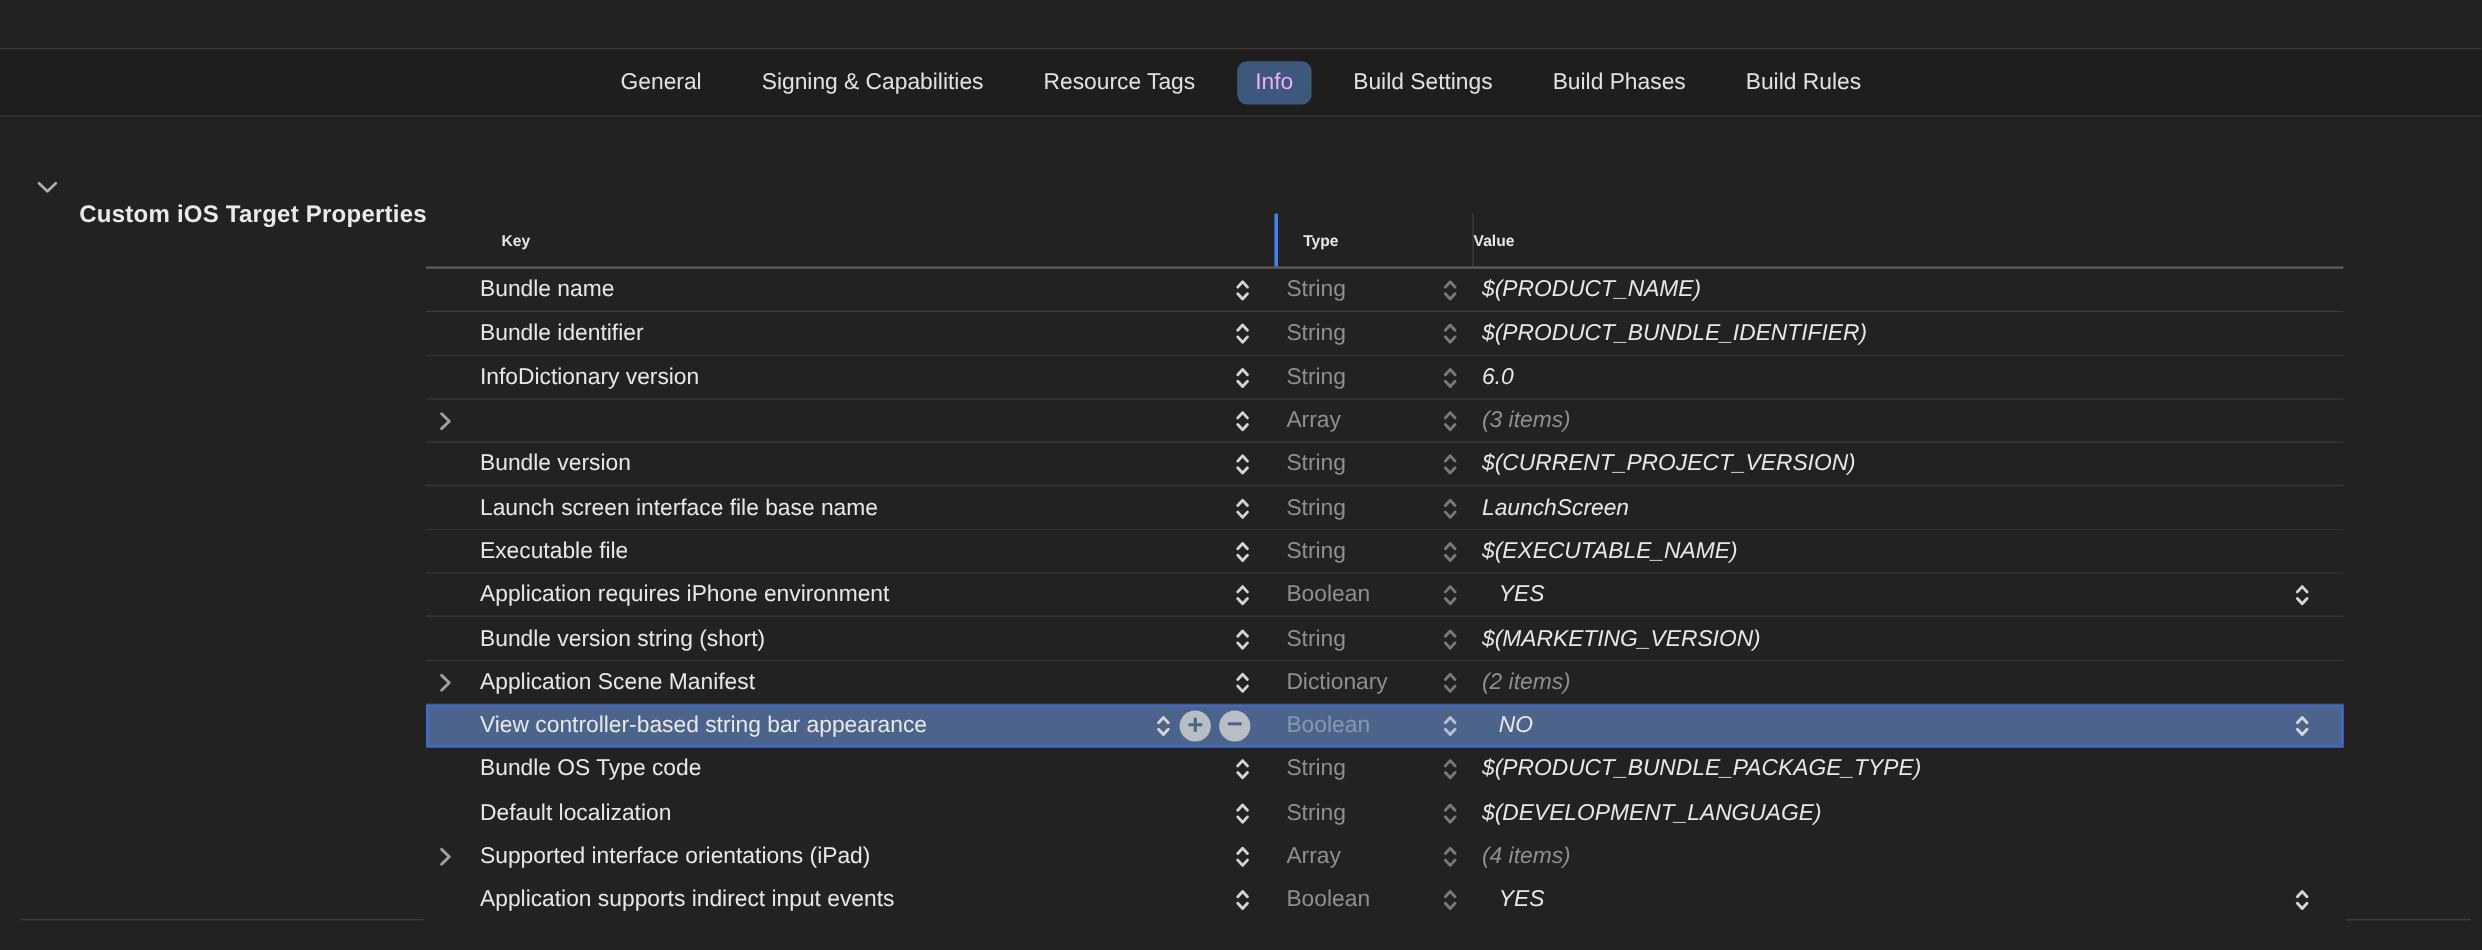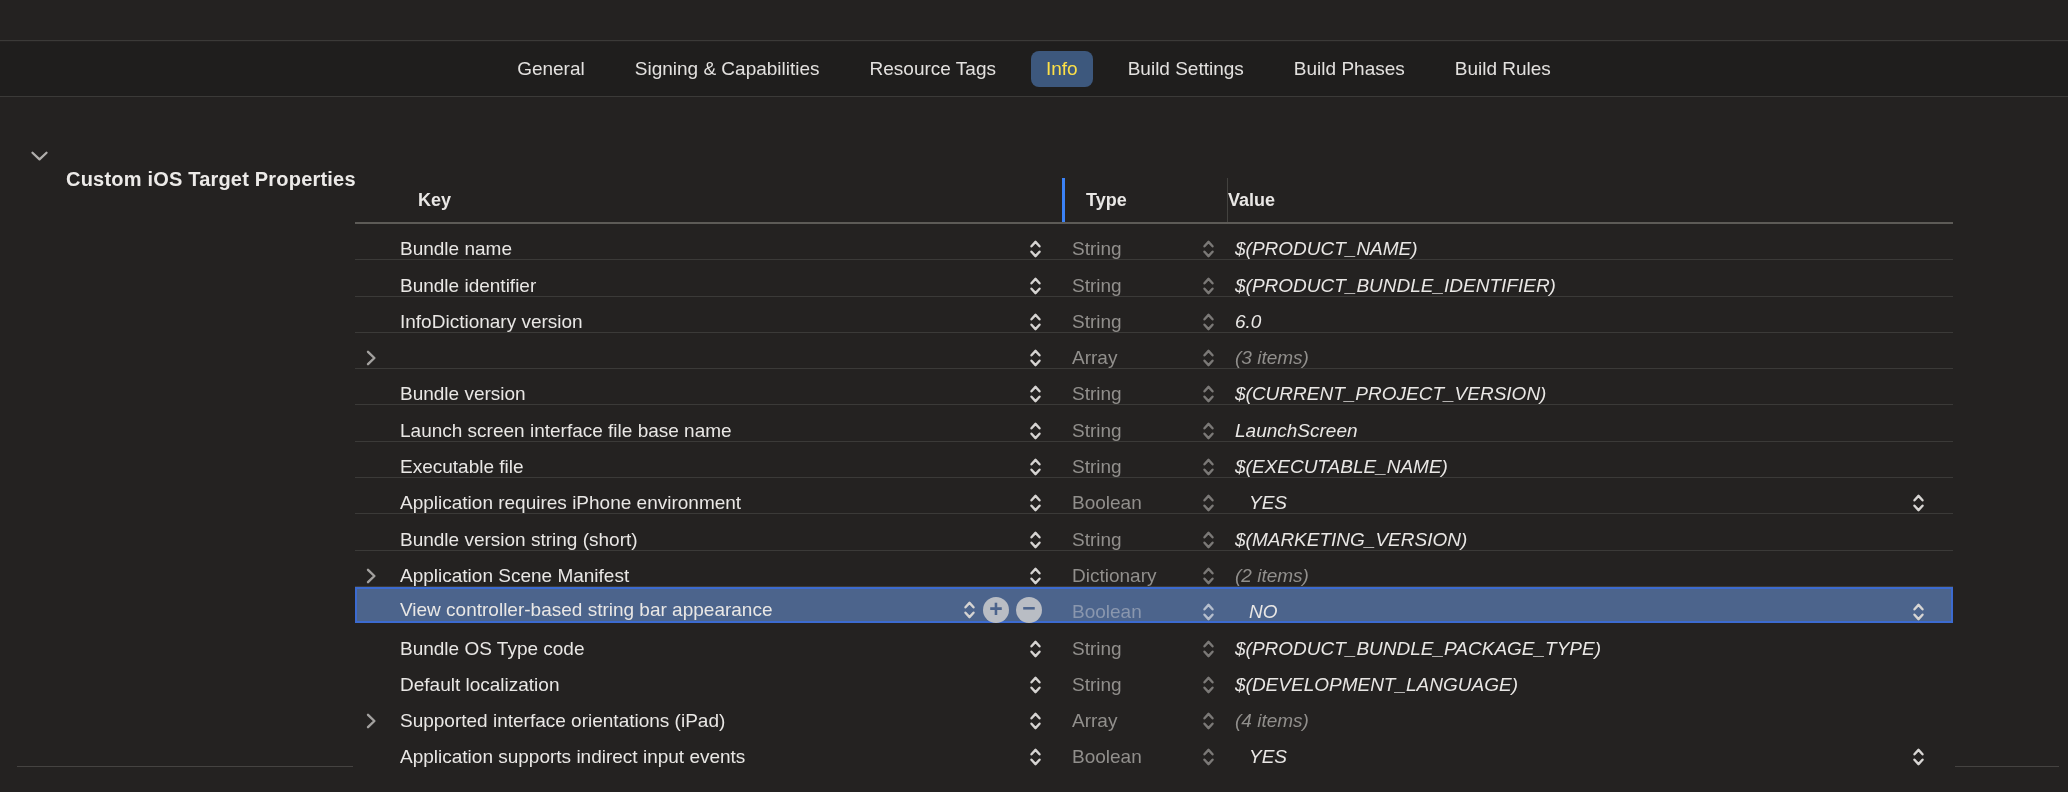--- a/index.html
+++ b/index.html
@@ -12,33 +12,33 @@
   .titlebar {
     position:absolute; top:0; left:0; width:100%; height:41px;
     background:var(--background,#242221); border-bottom:1px solid #3b3a38;
   }
   .tabbar {
     position:absolute; top:42px; left:0; width:100%; height:55px;
     background:var(--tabbar-background,#1f1e1d); border-bottom:1px solid #3b3a38;
     display:flex; align-items:center; justify-content:center; gap:20px;
   }
   .tab { font-size:19px; color:#e3e1df; padding:7px 15px; border-radius:8px; white-space:nowrap; cursor:default; }
-  .tab.active { background:var(--selected-tab,#3d587d); color:#fde047; }
+  .tab.active { background:var(--selected-tab,#3d587d); color:#f0abfc; }
   .section-header { position:absolute; top:120px; left:30px; display:flex; align-items:center; gap:17px; }
   .disc-open { color:#b0aeac; display:flex; align-items:center; }
   .section-title { font-size:20px; font-weight:bold; color:#eceae8; letter-spacing:0.2px;margin-top:48px; }
 
   .plist { position:absolute; left:355px; top:178px; width:1598px; }
-  .thead { display:flex; align-items:stretch; height:46px; border-bottom:2px solid #5d5b57; font-size:18px; font-weight:600; color:#e9e7e5; }
+  .thead { display:flex; align-items:stretch; height:46px; border-bottom:2px solid #5d5b57; font-size:13px; font-weight:600; color:#e9e7e5; }
   .th { display:flex; align-items:center; }
   .th-key { width:707px; padding-left:63px; }
   .th-type { width:165px; padding-left:21px; border-left:3px solid #3b82f6; }
   .th-value { flex:1; padding-left:0; border-left:1px solid #43423f; }
 
-  .row { position:relative; height:36.3px; display:flex; align-items:flex-end; font-size:19px; }
+  .row { position:relative; height:36.3px; display:flex; align-items:center; font-size:19px; }
   .row.sep { box-shadow: inset 0 -1px 0 var(--row-separator,#3b3a38); }
   .row.selected {
     background:var(--selection-background,#4c648c);
     box-shadow: inset 0 0 0 2px var(--selection-border,#3c6bd0);
   }
   .cell { display:flex; align-items:center; }
   .cell-key { width:707px; position:relative; padding-left:45px; padding-right:20px; }
   .disc { position:absolute; left:10px; top:50%; transform:translateY(-50%); color:#a3a19f; display:flex; }
   .key-label { color:#e9e7e5; white-space:nowrap; }
   .stepper { display:flex; align-items:center; }

